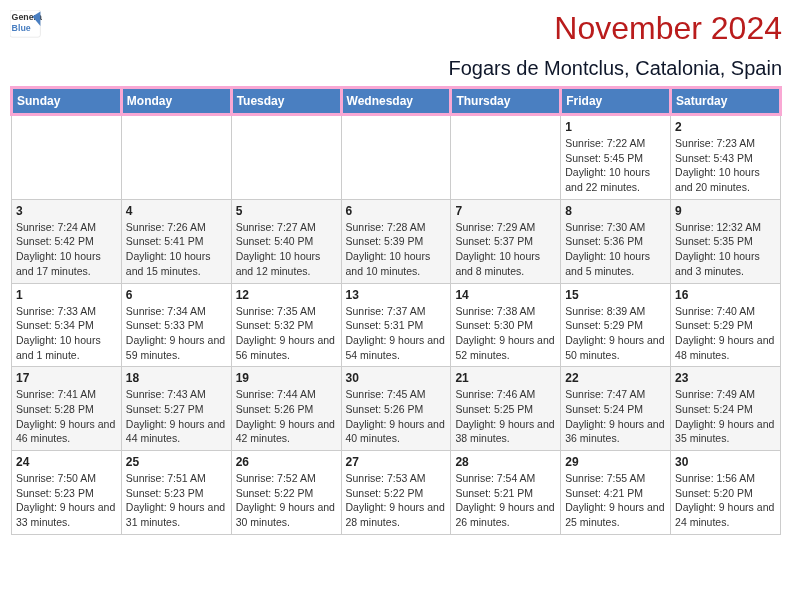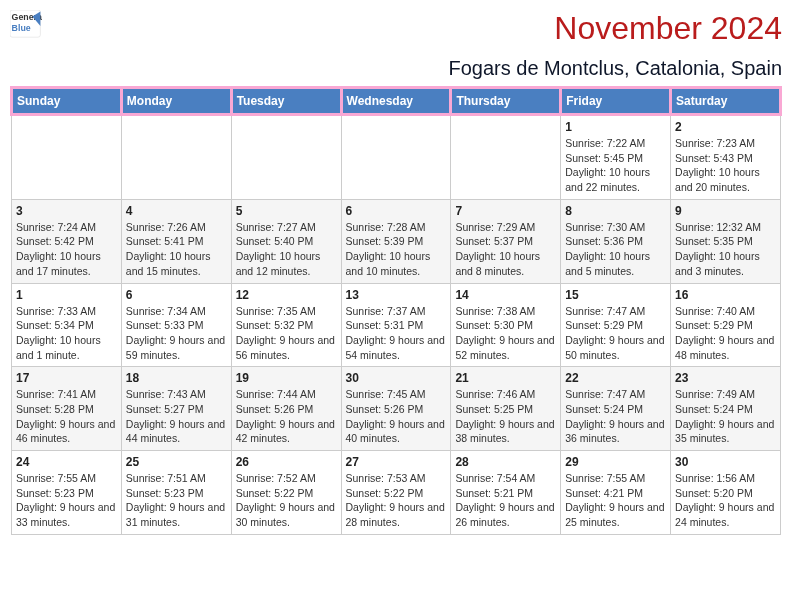--- a/index.html
+++ b/index.html
@@ -198,21 +198,21 @@
 Daylight: 9 hours and 54 minutes.</div>
         </td>
         <td>
           <div class="day-number">14</div>
           <div class="day-info">Sunrise: 7:38 AM
 Sunset: 5:30 PM
 Daylight: 9 hours and 52 minutes.</div>
         </td>
         <td>
           <div class="day-number">15</div>
-          <div class="day-info">Sunrise: 7:47 AM
+          <div class="day-info">Sunrise: 8:39 AM
 Sunset: 5:29 PM
 Daylight: 9 hours and 50 minutes.</div>
         </td>
         <td>
           <div class="day-number">16</div>
           <div class="day-info">Sunrise: 7:40 AM
 Sunset: 5:29 PM
 Daylight: 9 hours and 48 minutes.</div>
         </td>
       </tr>
@@ -256,21 +256,21 @@
         <td>
           <div class="day-number">23</div>
           <div class="day-info">Sunrise: 7:49 AM
 Sunset: 5:24 PM
 Daylight: 9 hours and 35 minutes.</div>
         </td>
       </tr>
       <tr>
         <td>
           <div class="day-number">24</div>
-          <div class="day-info">Sunrise: 7:55 AM
+          <div class="day-info">Sunrise: 7:50 AM
 Sunset: 5:23 PM
 Daylight: 9 hours and 33 minutes.</div>
         </td>
         <td>
           <div class="day-number">25</div>
           <div class="day-info">Sunrise: 7:51 AM
 Sunset: 5:23 PM
 Daylight: 9 hours and 31 minutes.</div>
         </td>
         <td>

